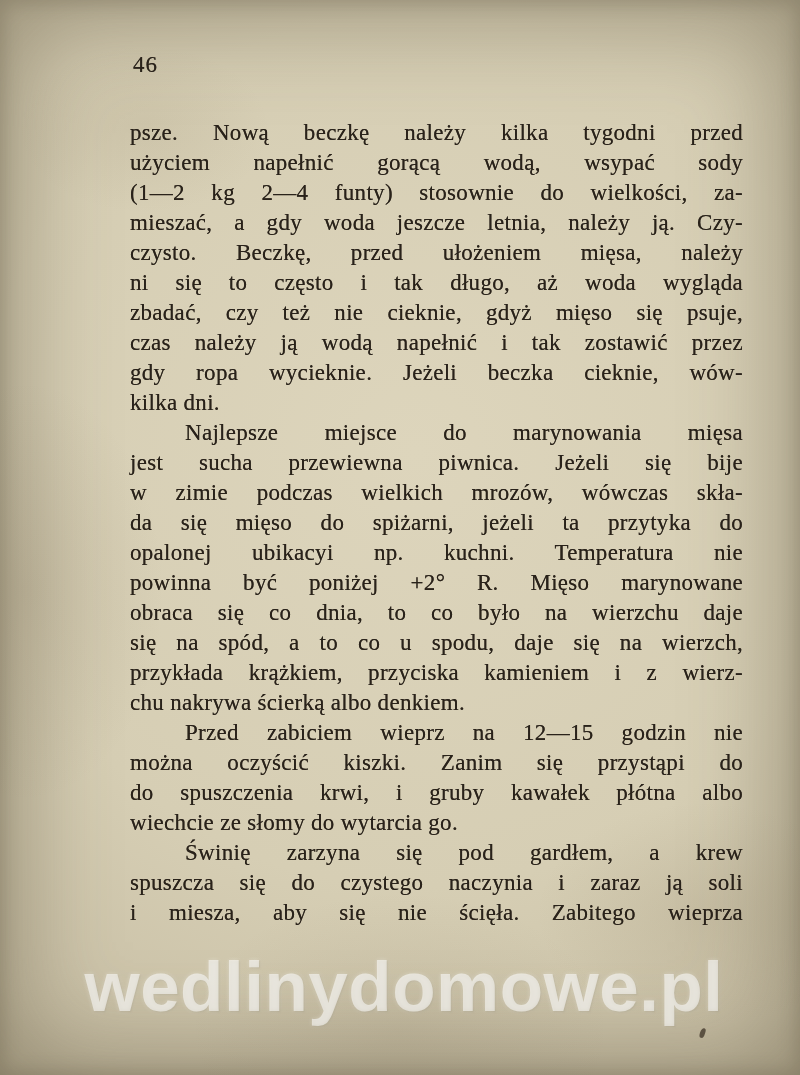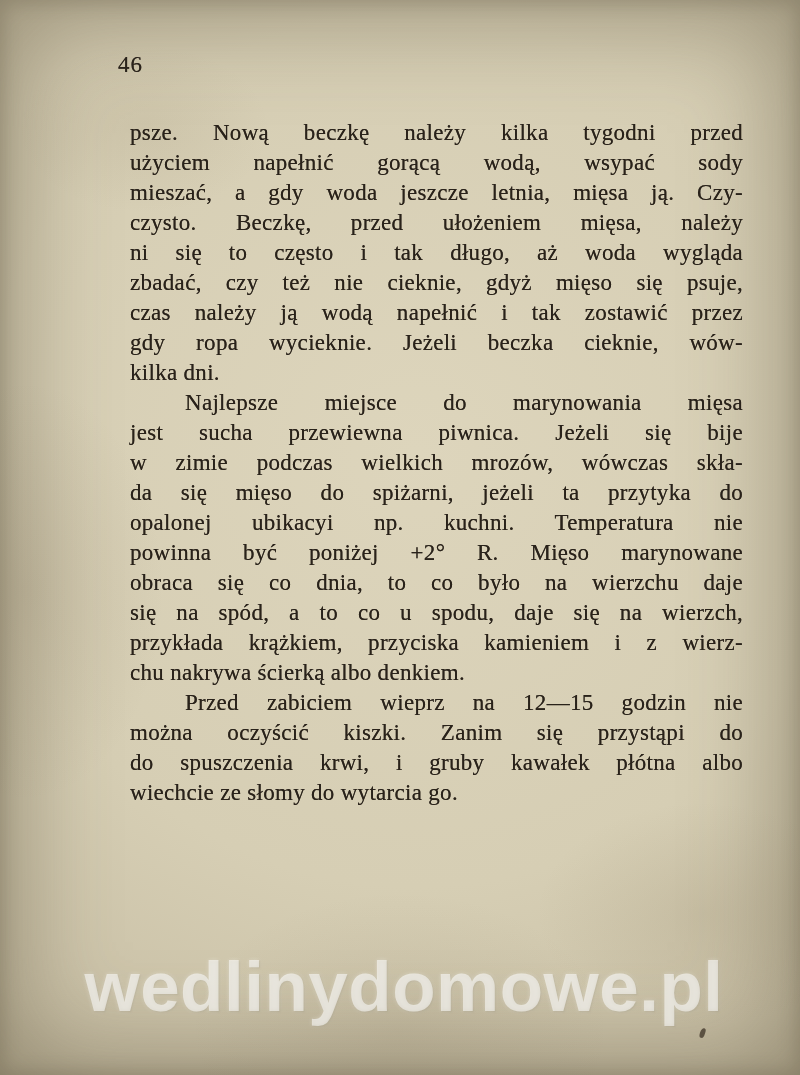--- a/index.html
+++ b/index.html
@@ -34,21 +34,21 @@
     pointer-events: none;
     background:
       radial-gradient(ellipse 180px 120px at 18% 12%, rgba(120,105,75,0.10), transparent 70%),
       radial-gradient(ellipse 240px 160px at 88% 85%, rgba(120,105,75,0.12), transparent 70%),
       radial-gradient(ellipse 300px 200px at 50% 96%, rgba(110,95,70,0.10), transparent 70%),
       radial-gradient(ellipse 200px 300px at 3% 55%, rgba(110,95,70,0.14), transparent 70%);
   }
 
   .page-number {
     position: absolute;
-    left: 118px;
+    left: 133px;
     top: 52px;
     font-size: 23px;
     letter-spacing: 1px;
     color: #2a231b;
     text-shadow: 0 0 0.5px rgba(42, 35, 27, 0.7);
   }
 
   .text-block {
     position: absolute;
     left: 130px;
@@ -113,21 +113,22 @@
 <body>
 
 <div class="scan">
 
   <div class="page-number">46</div>
 
   <div class="text-block" id="text-block">
       <div class="paragraph">
         <div class="line">psze.  Nową  beczkę  należy  kilka  tygodni  przed</div>
         <div class="line">użyciem  napełnić  gorącą  wodą,  wsypać  sody</div>
-        <div class="line">mieszać, a  gdy  woda jeszcze  letnia,  mięsa  ją.  Czy-</div>
+        <div class="line">(1—2  kg  2—4  funty)  stosownie  do  wielkości,  za-</div>
+        <div class="line">mieszać, a  gdy  woda jeszcze  letnia,  należy  ją.  Czy-</div>
         <div class="line">czysto.  Beczkę,  przed  ułożeniem  mięsa,  należy</div>
         <div class="line">ni  się  to  często  i  tak  długo,  aż  woda  wygląda</div>
         <div class="line">zbadać, czy  też  nie  cieknie,  gdyż  mięso  się  psuje,</div>
         <div class="line">czas  należy  ją  wodą  napełnić  i tak  zostawić  przez</div>
         <div class="line">gdy  ropa  wycieknie.  Jeżeli  beczka  cieknie,  wów-</div>
         <div class="line last">kilka  dni.</div>
       </div>
       <div class="paragraph">
         <div class="line indent">Najlepsze  miejsce  do  marynowania  mięsa</div>
         <div class="line">jest  sucha  przewiewna  piwnica.  Jeżeli  się  bije</div>
@@ -139,19 +140,24 @@
         <div class="line">się  na  spód, a  to  co  u  spodu,  daje  się  na  wierzch,</div>
         <div class="line">przykłada krążkiem,  przyciska  kamieniem  i z wierz-</div>
         <div class="line last">chu  nakrywa  ścierką  albo  denkiem.</div>
       </div>
       <div class="paragraph">
         <div class="line indent">Przed  zabiciem  wieprz  na  12—15  godzin  nie</div>
         <div class="line">można  oczyścić  kiszki.  Zanim  się  przystąpi  do</div>
         <div class="line">do  spuszczenia  krwi,  i  gruby  kawałek  płótna albo</div>
         <div class="line last">wiechcie  ze  słomy  do  wytarcia  go.</div>
       </div>
+      <div class="paragraph">
+        <div class="line indent">Świnię  zarzyna  się  pod  gardłem,  a  krew</div>
+        <div class="line">spuszcza  się  do  czystego  naczynia  i  zaraz  ją  soli</div>
+        <div class="line">i  miesza,  aby  się  nie  ścięła.  Zabitego  wieprza</div>
+      </div>
     </div>
 
   <div class="watermark">wedlinydomowe.pl</div>
 
   <div class="speck"></div>
 
 </div>
 
 </body></html>

